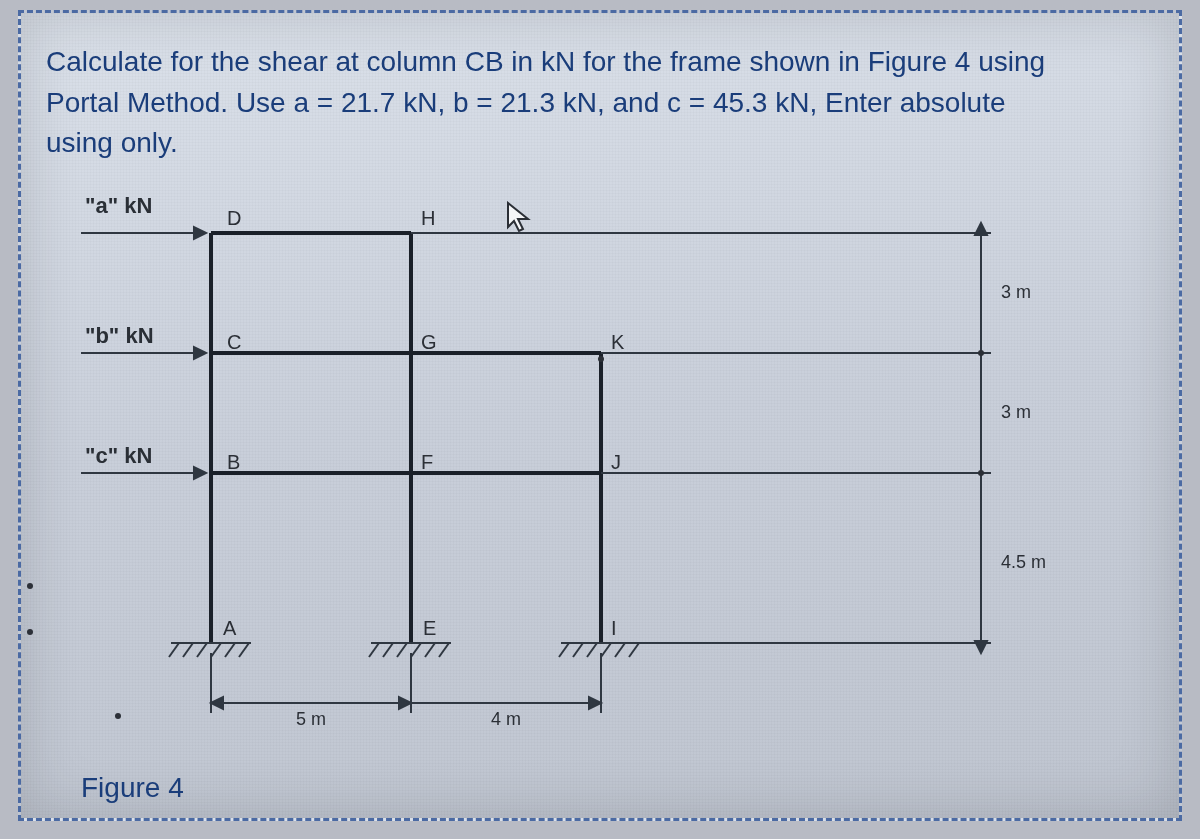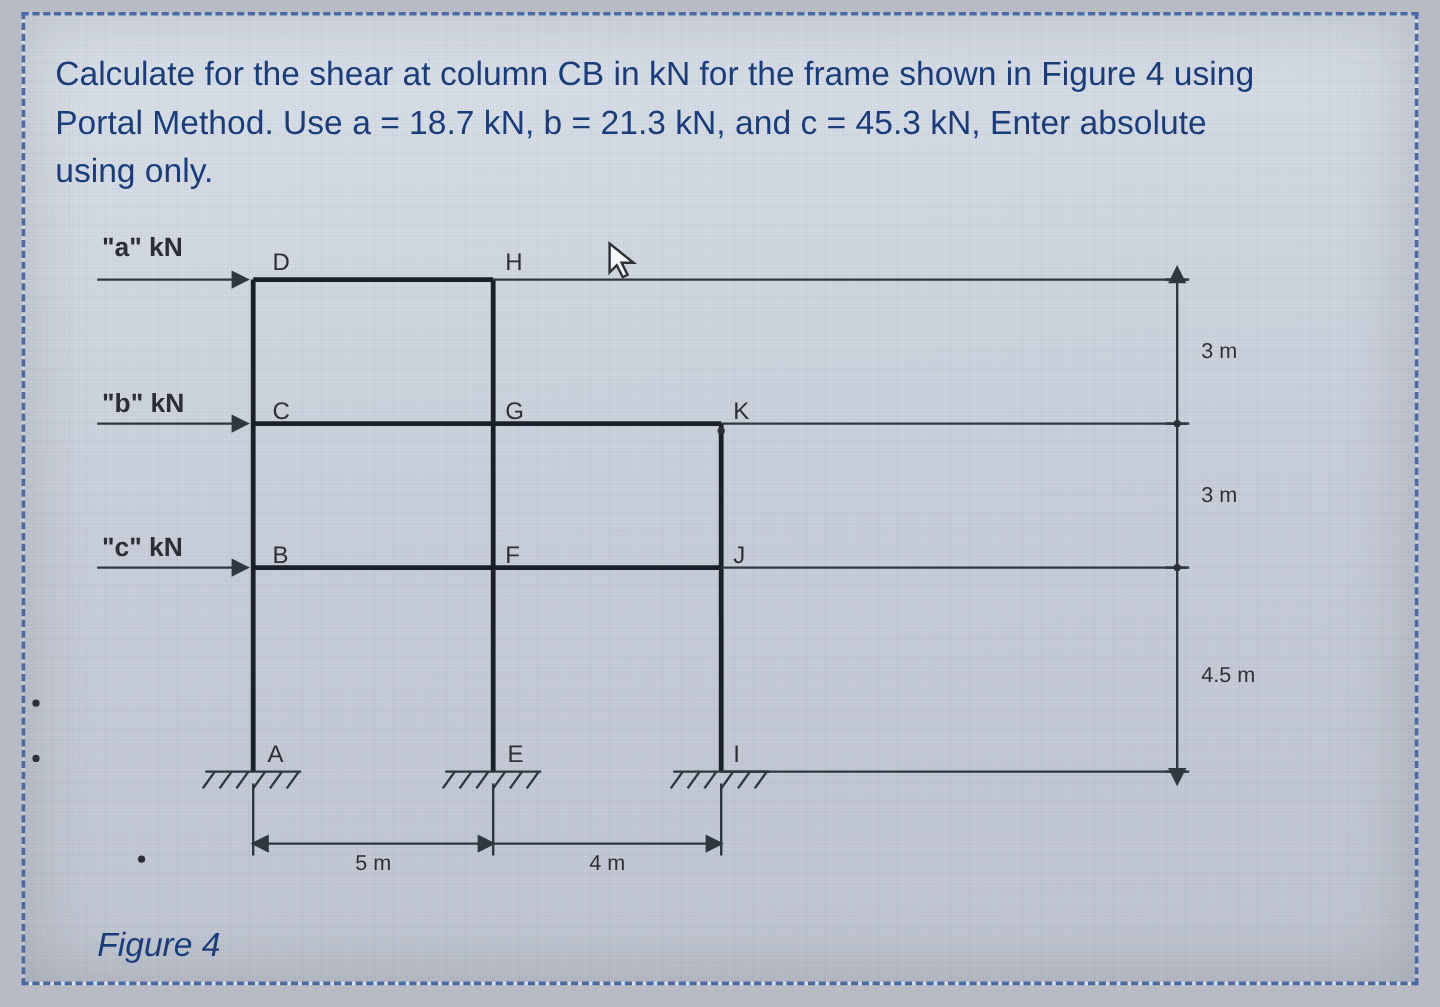--- a/index.html
+++ b/index.html
@@ -15,33 +15,33 @@
     background:repeating-linear-gradient(0deg,rgba(0,0,0,.02) 0 1px,transparent 1px 3px),
                repeating-linear-gradient(90deg,rgba(0,0,0,.02) 0 1px,transparent 1px 3px);
   }
   .q{position:absolute;left:25px;top:18px;right:40px;color:#1a3d7a;font-size:28px;line-height:1.45;margin-top:11px;}
   svg{position:absolute;left:30px;top:160px;}
   .lineThin{stroke:#2f3741;stroke-width:2;fill:none;}
   .lineThick{stroke:#1a2029;stroke-width:4;fill:none;}
   .lbl{font:20px Arial;fill:#2b2f36;}
   .lblBig{font:bold 22px Arial;fill:#2a2f36;}
   .dim{font:18px Arial;fill:#2b2f36;}
-  .figcap{position:absolute;left:60px;bottom:14px;color:#1a3d7a;font-size:28px;font-style:italic;}
+  .figcap{position:absolute;left:60px;bottom:14px;color:#1a3d7a;font-size:28px;}
   .cursor{position:absolute;left:485px;top:188px;}
   .cursor svg{position:static;}
   .dot{position:absolute;width:6px;height:6px;background:#2c3038;border-radius:50%;}
 </style>
 </head>
 <body>
 
 <div class="sheet noise">
 
   <div class="q">
     <span>Calculate for the shear at column CB in kN for the frame shown in Figure 4 using</span><br>
-    <span>Portal Method. Use a = 18.7 kN,  b = 21.3 kN, and c = 45.3 kN, Enter absolute</span><br>
+    <span>Portal Method. Use a = 21.7 kN,  b = 21.3 kN, and c = 45.3 kN, Enter absolute</span><br>
     <span>using only.</span>
   </div>
 
   <div class="cursor">
     <svg width="28" height="34">
       <path d="M2 2 L2 26 L8 20 L13 30 L17 28 L12 18 L22 18 Z" fill="#f5f6f8" stroke="#2b2f36" stroke-width="2"></path>
     </svg>
   </div>
 
   <svg width="1100" height="600">

